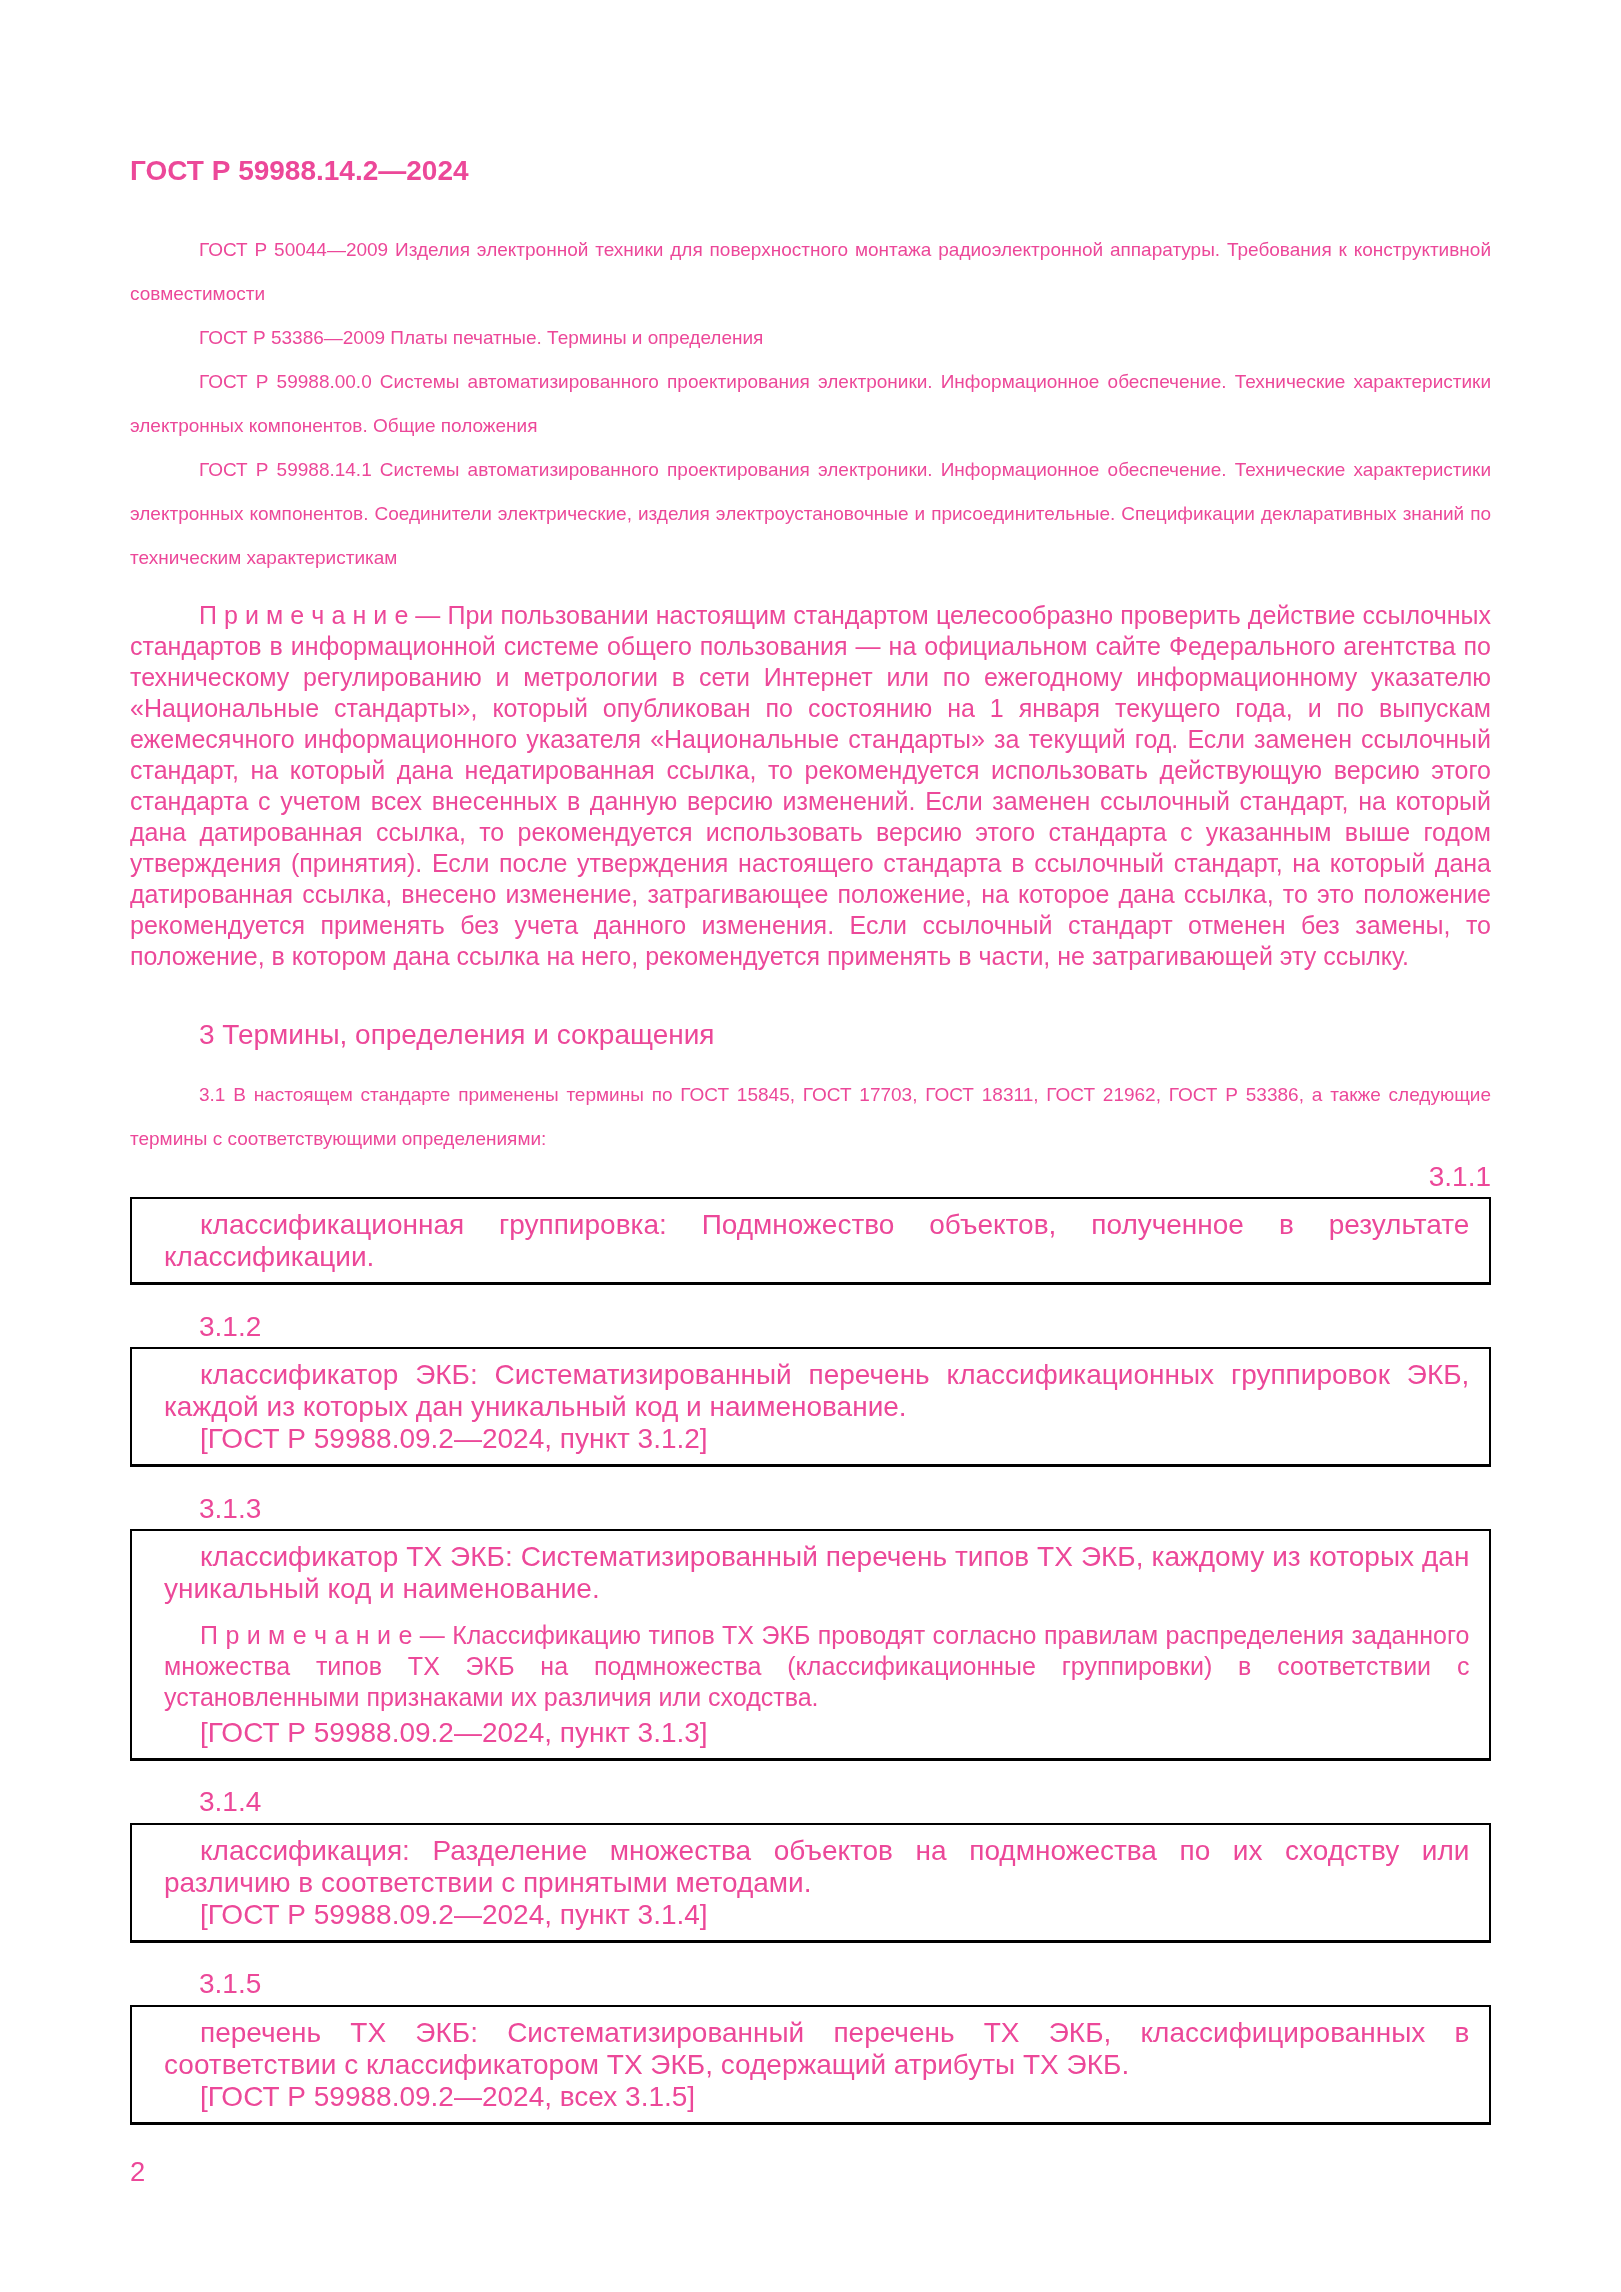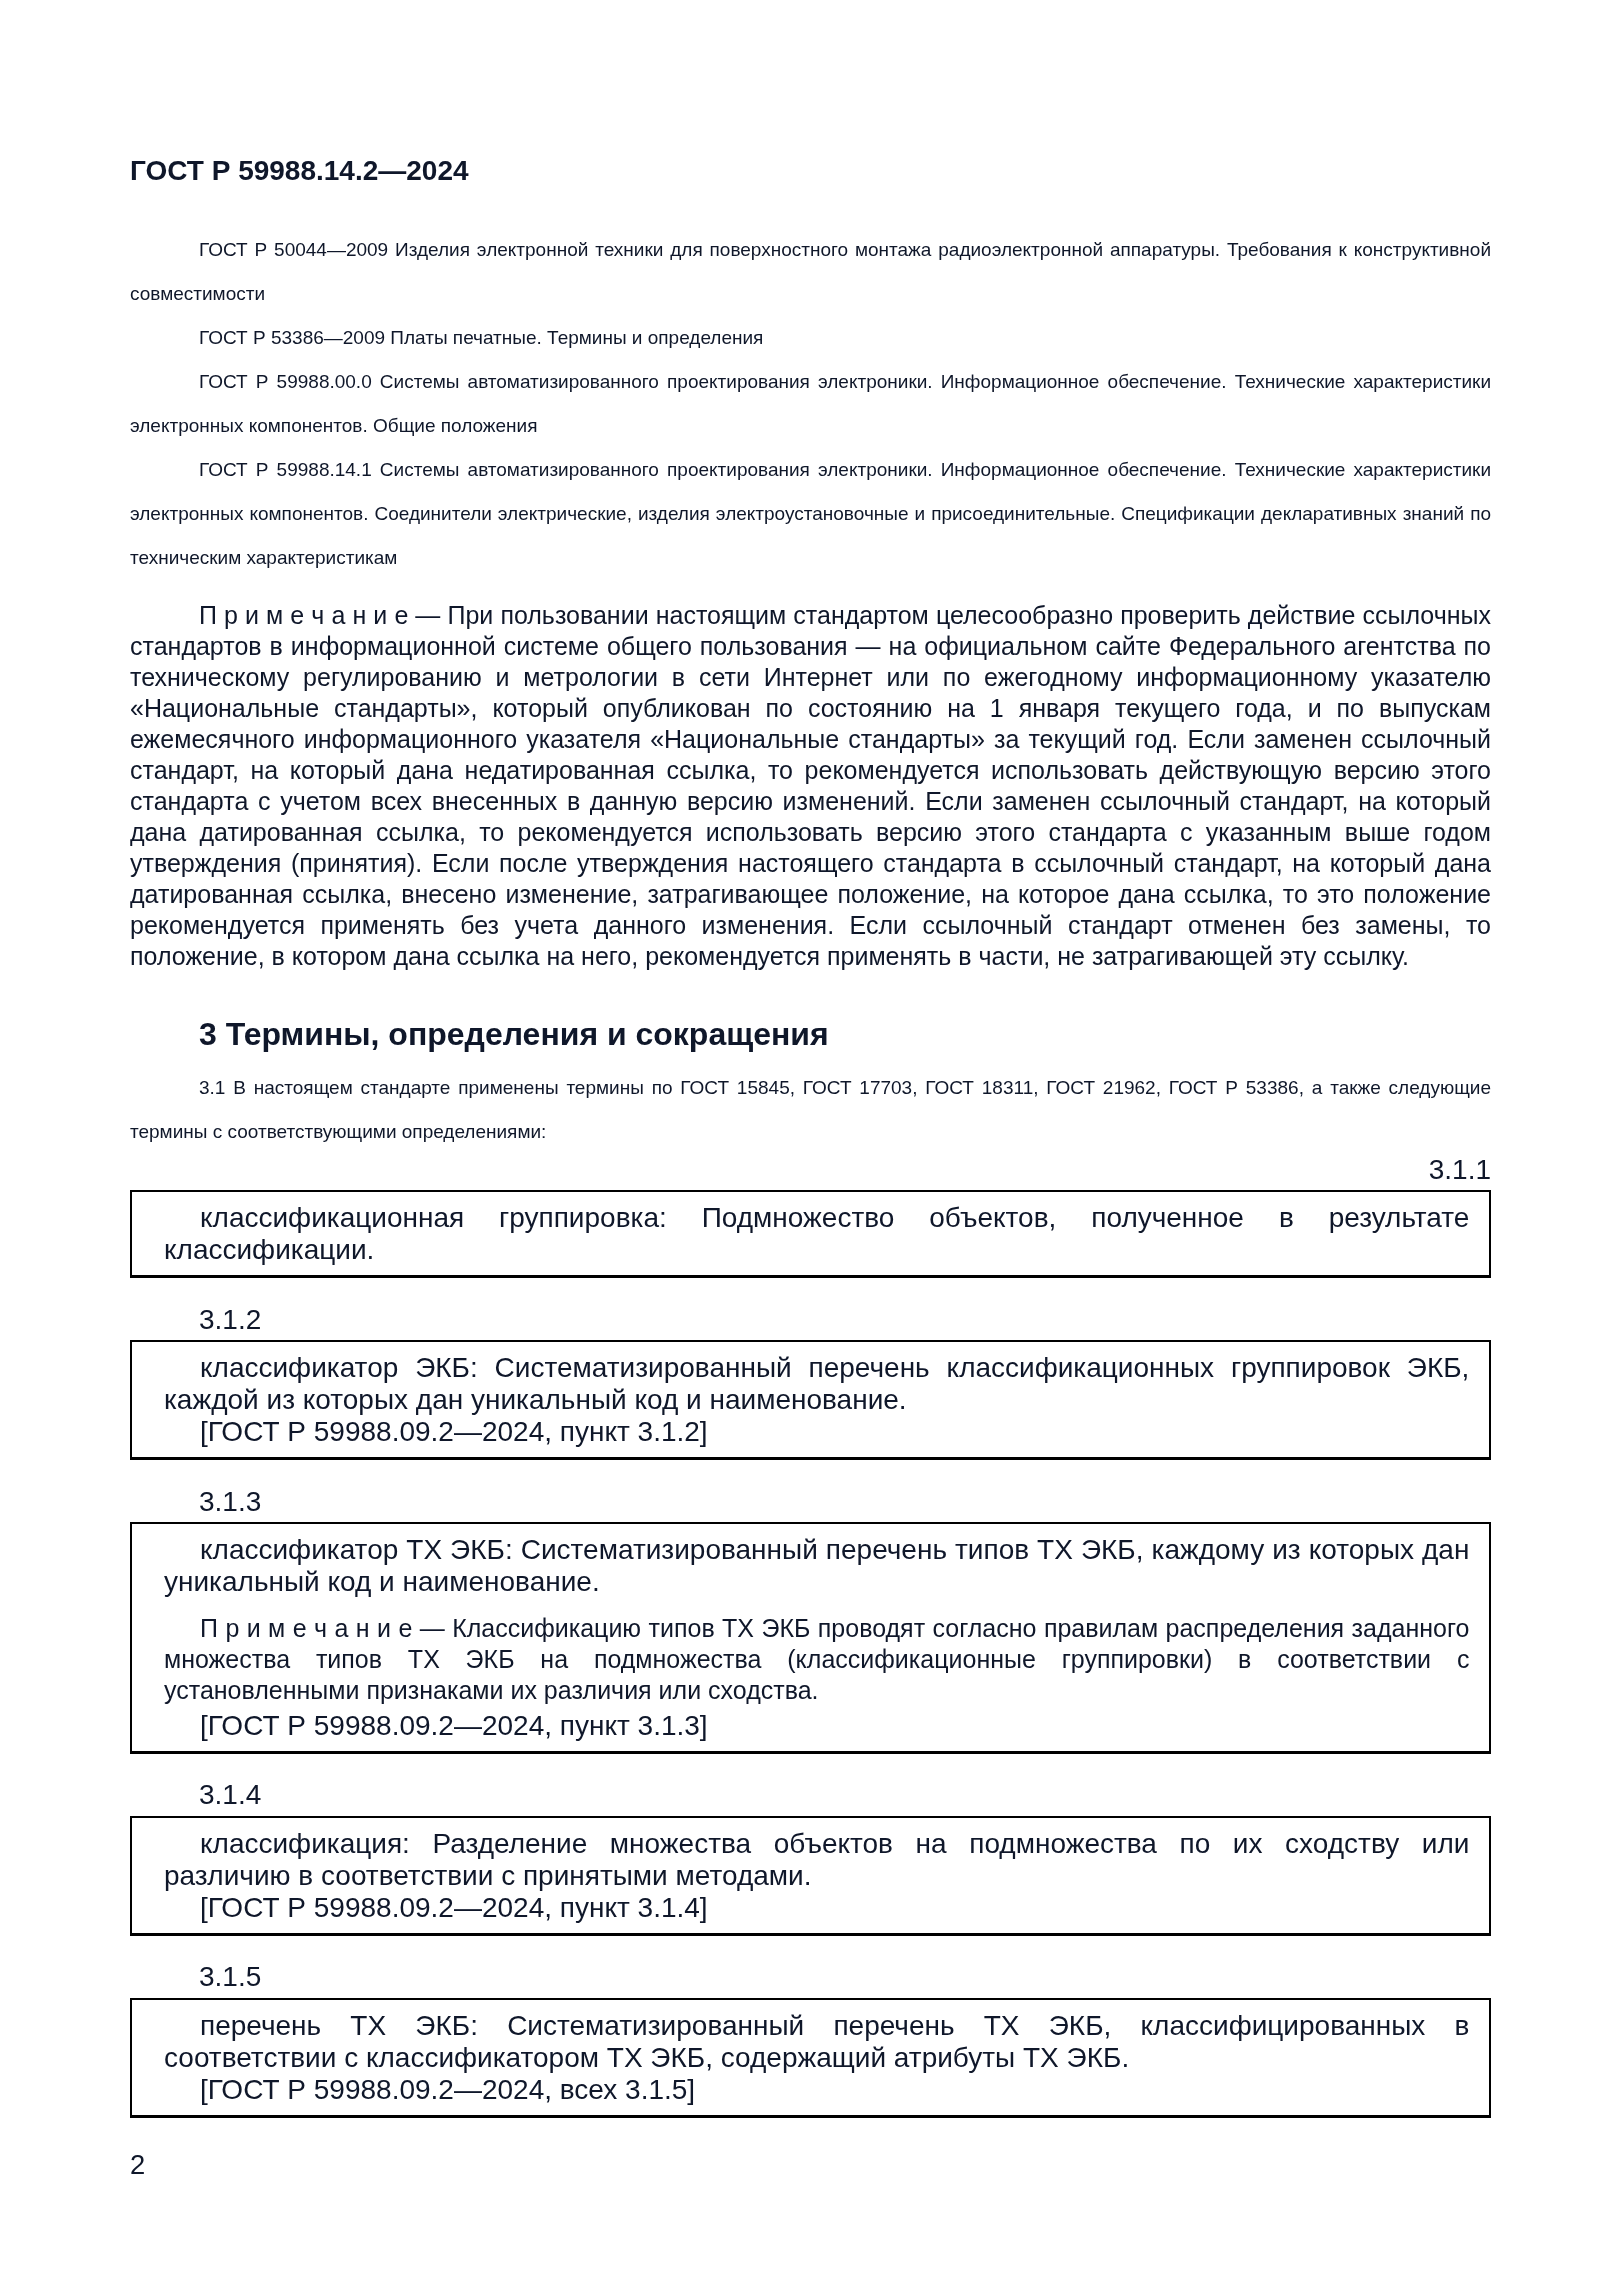--- a/index.html
+++ b/index.html
@@ -2,21 +2,21 @@
 <html lang="ru"><head>
 <meta charset="utf-8">
 <style>
   html, body { margin: 0; padding: 0; background: #ffffff; }
   .page {
     position: relative;
     width: 1602px;
     height: 2293px;
     background: #ffffff;
     font-family: "Liberation Sans", sans-serif;
-    color: #0f172a;
+    color: #ec4899;
     overflow: hidden;
   }
   .content {
     position: absolute;
     left: 130px;
     top: 154px;
     width: 1361px;
   }
   .doc-header {
     font-weight: bold;
@@ -32,24 +32,24 @@
     text-indent: 69px;
   }
   p.note-p {
     margin: 19.6px 0 0 0;
     font-size: 25px;
     line-height: 31px;
     text-align: justify;
     text-indent: 69px;
   }
   .section-heading {
-    font-weight: bold;
-    font-size: 32px;
+    font-weight: normal;
+    font-size: 28px;
     line-height: 39px;
-    margin: 43px 0 12px 0;
+    margin: 43px 0 19px 0;
     padding-left: 69px;
   }
   p.term-number {
     margin: 25.5px 0 0 0;
     font-size: 28px;
     line-height: 32px;
     padding-left: 69px;
   }
   p.term-number.first { margin-top: 0; text-align: right; }
   .term-box {

